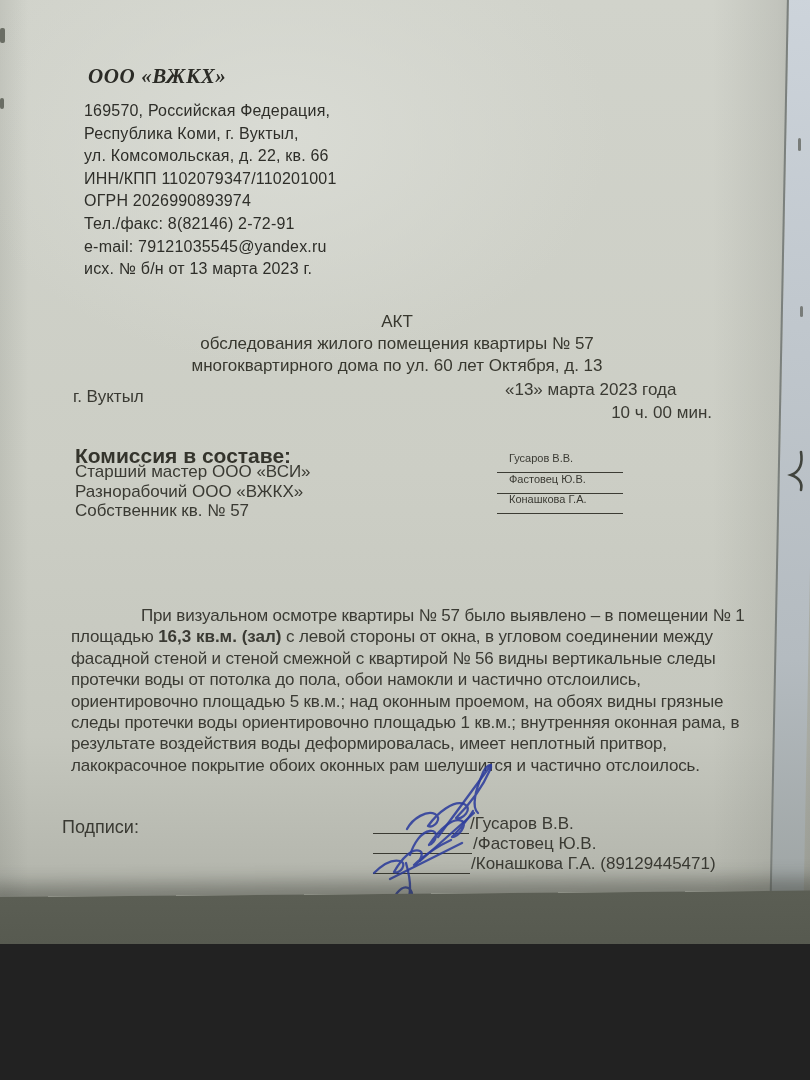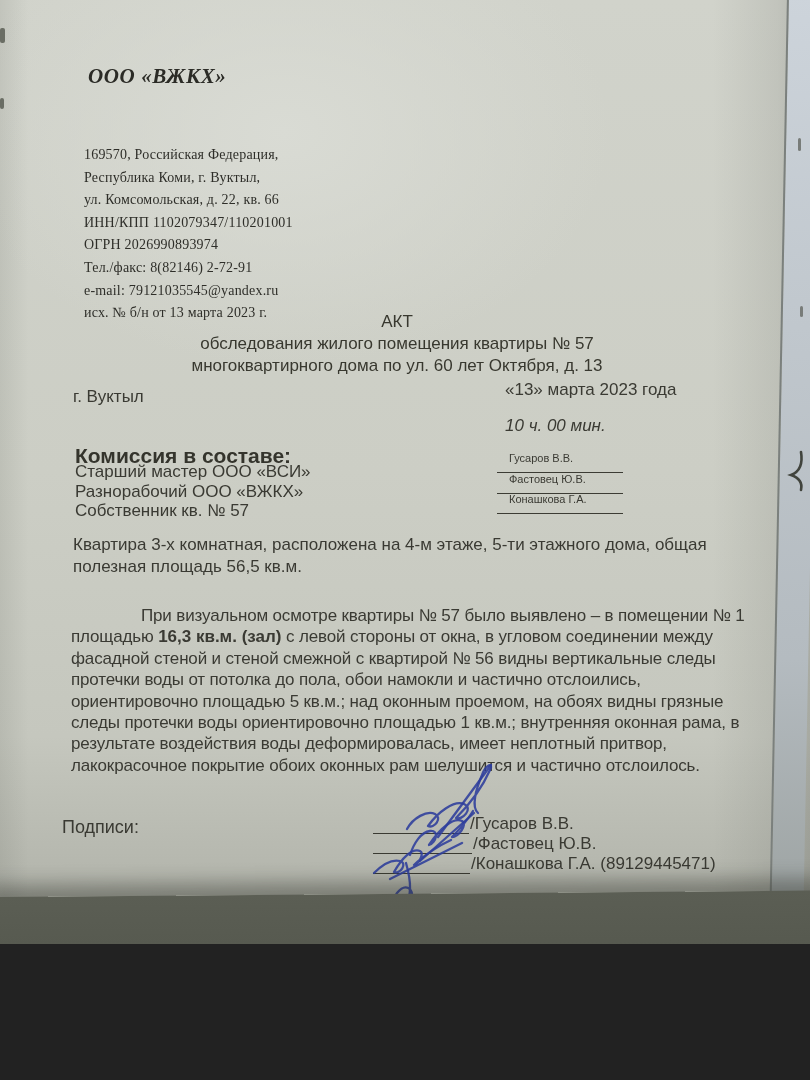--- a/index.html
+++ b/index.html
@@ -22,30 +22,30 @@
   }
   .paper { position:absolute; inset:0; z-index:2; color:#3a3a33; filter:blur(0.22px); }
 
   .company {
     position:absolute; left:88px; top:64px;
     font-family:"Liberation Serif", serif; font-style:italic; font-weight:bold;
     font-size:21px; letter-spacing:0.6px; color:#2b2b26;
   }
   .address {
     position:absolute; left:84px; top:100px;
-    font-family:Liberation Serif, serif; font-size:14px; line-height:22.6px;
-    letter-spacing:0.2px; color:#2e2e29;margin-top:44px;
+    font-family:Liberation Sans, sans-serif; font-size:16px; line-height:22.6px;
+    letter-spacing:0.2px; color:#2e2e29;
   }
   .doc-title {
     position:absolute; left:-8px; top:311px; width:810px; text-align:center;
     font-size:17px; line-height:22px; color:#38382f;
   }
   .city { position:absolute; left:73px; top:387px; font-size:17px; }
   .datetime { position:absolute; left:505px; top:380px; width:207px; font-size:17px; line-height:20px; }
-  .datetime .time { margin-top:16px;font-style:italic; }
+  .datetime .time { text-align:right; margin-top:3px; }
 
   .commission-heading { position:absolute; left:75px; top:444px; font-size:21px; font-weight:bold; color:#34342c; }
   .role { position:absolute; left:75px; font-size:17px; }
   .member-name {
     position:absolute; left:497px; width:126px; height:21px; font-size:11px;
     padding-left:12px; border-bottom:1.6px solid #3c3c34; white-space:nowrap;
   }
   .apartment { position:absolute; left:73px; top:534px; width:670px; font-size:17px; line-height:21.5px; }
   .findings {
     position:absolute; left:71px; top:605px; width:690px; font-size:17px;
@@ -120,21 +120,20 @@
     <div class="commission-heading">Комиссия в составе:</div>
 
     <div class="role" style="top:462px">Старший мастер ООО «ВСИ»</div>
     <div class="role" style="top:482px">Разнорабочий ООО «ВЖКХ»</div>
     <div class="role" style="top:501px">Собственник кв. № 57</div>
 
     <div class="member-name" style="top:452px">Гусаров В.В.</div>
     <div class="member-name" style="top:473px">Фастовец Ю.В.</div>
     <div class="member-name" style="top:493px">Конашкова Г.А.</div>
 
-    <div class="apartment">Квартира 3-х комнатная, расположена на 4-м этаже, 5-ти этажного дома, общая полезная площадь 56,5 кв.м.</div>
 
     <div class="findings"><span>При визуальном осмотре квартиры № 57 было выявлено – в помещении № 1 площадью </span><b>16,3 кв.м. (зал)</b><span> с левой стороны от окна, в угловом соединении между фасадной стеной и стеной смежной с квартирой № 56 видны вертикальные следы протечки воды от потолка до пола, обои намокли и частично отслоились, ориентировочно площадью 5 кв.м.; над оконным проемом, на обоях видны грязные следы протечки воды ориентировочно площадью 1 кв.м.; внутренняя оконная рама, в результате воздействия воды деформировалась, имеет неплотный притвор, лакокрасочное покрытие обоих оконных рам шелушится и частично отслоилось.</span></div>
 
     <div class="sign-label">Подписи:</div>
 
     <div class="sig-row" style="top:814px"><span class="sig-line w1"></span><span class="sig-name">/Гусаров В.В.</span></div>
     <div class="sig-row" style="top:834px"><span class="sig-line w2"></span><span class="sig-name">/Фастовец Ю.В.</span></div>
     <div class="sig-row" style="top:854px"><span class="sig-line w3"></span><span class="sig-name">/Конашкова Г.А. (89129445471)</span></div>
 
   </div>

